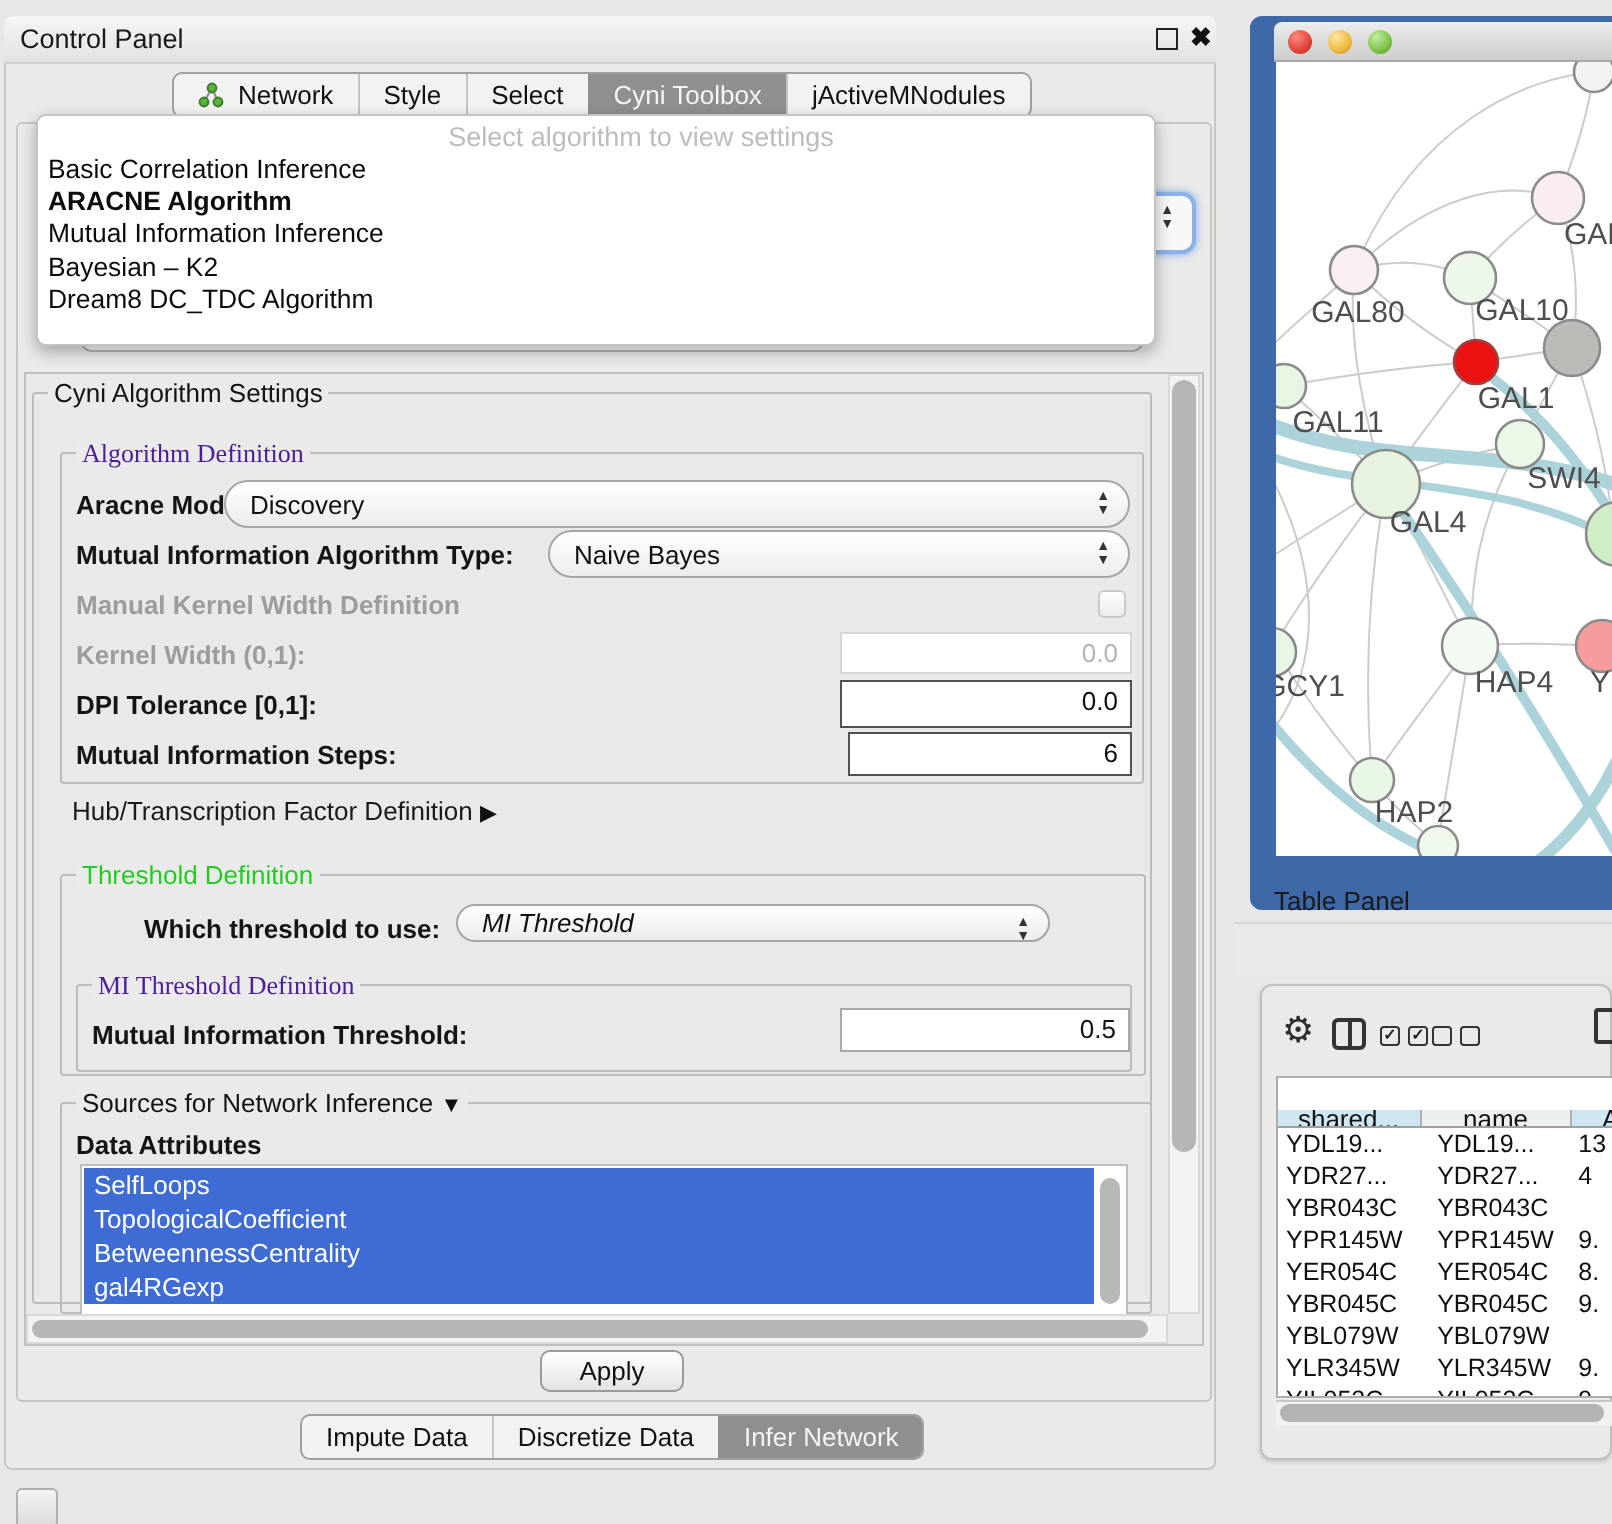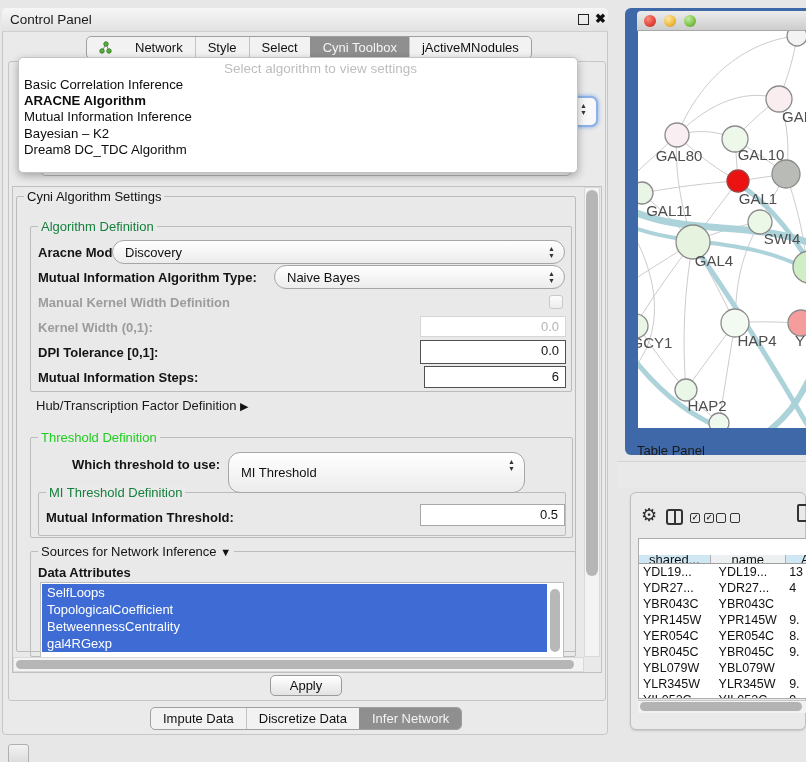--- a/index.html
+++ b/index.html
@@ -11,21 +11,21 @@
            border:1px solid #c6c6c6;border-radius:4px;}
   #cp-titlebar{position:absolute;left:2px;top:8px;width:606px;height:24px;
            background:linear-gradient(#f6f6f6,#e2e2e2);border-bottom:1px solid #cfcfcf;
            border-radius:4px 4px 0 0;}
   #cp-title{position:absolute;left:10px;top:12px;font-size:13.5px;color:#1a1a1a;}
   #float-icon{position:absolute;left:578px;top:14px;width:11px;height:11px;border:1.5px solid #222;}
   #close-icon{position:absolute;left:595px;top:11px;font-size:13px;font-weight:bold;color:#111;}
 
   .tabstrip{position:absolute;display:flex;height:23px;border:1px solid #9f9f9f;border-radius:5px;
             overflow:hidden;background:#f2f2f2;}
-  .tab{display:flex;align-items:center;gap:23px;padding:0 12px;font-size:13px;color:#111;
+  .tab{display:flex;align-items:center;gap:7px;padding:0 12px;font-size:13px;color:#111;
        border-left:1px solid #c3c3c3;white-space:nowrap;}
   .tab:first-child{border-left:none;}
   .tab.sel{background:#8f8f8f;color:#f4f4f4;border-left-color:#8f8f8f;}
   #top-tabs{left:86px;top:36px;}
   #bottom-tabs{left:150px;top:707px;}
 
   #content-panel{position:absolute;left:8px;top:61px;width:598px;height:640px;
            border:1px solid #c6c6c6;border-radius:3px;background:#eaeaea;}
   #scrollpane{position:absolute;left:12px;top:186px;width:590px;height:487px;
            border:1px solid #c0c0c0;background:#e9e9e9;}
@@ -42,21 +42,21 @@
            border:1px solid #c4c4c4;border-radius:5px;box-shadow:0 3px 8px rgba(0,0,0,.3);z-index:10;
            overflow:hidden;}
   #dd-header{font-size:13.5px;color:#bdbdbd;text-align:center;line-height:17px;padding-top:2px;margin-left:45px;}
   .dd-item{font-size:13.2px;color:#0c0c0c;line-height:16.2px;padding-left:5px;white-space:nowrap;}
   .dd-item.bold{font-weight:bold;}
 
   
   .grp{position:absolute;border:1px solid #bcbcbc;border-radius:2px;}
   .grp-ttl{position:absolute;font-size:13px;background:#eaeaea;padding:0 3px;white-space:nowrap;
            z-index:3;color:#141414;}
-  .blue{color:#15803d;} .green{color:#1fce1f;}
+  .blue{color:#4c1d95;font-family:Liberation Serif, serif;} .green{color:#1fce1f;}
 
   .lbl{position:absolute;font-size:13px;font-weight:bold;color:#141414;white-space:nowrap;z-index:3;}
   .lbl.dis{color:#9c9c9c;}
   .plain{font-weight:normal;color:#1a1a1a;}
 
   .combo{position:absolute;height:24px;border:1px solid #a6a6a6;border-radius:12px;
          background:linear-gradient(#ffffff,#ececec);font-size:13px;color:#111;display:flex;
          align-items:center;padding:0 26px 0 12px;z-index:3;}
   .arrows{position:absolute;right:9px;top:4px;display:flex;flex-direction:column;align-items:center;
           line-height:7px;font-size:7px;color:#333;}
@@ -210,21 +210,21 @@
 
   <span class="lbl plain" style="left:36px;top:398px;">
     <span>Hub/Transcription Factor Definition</span>
     <span class="tri"> ▶</span>
   </span>
 
   <div class="grp" style="left:30px;top:437px;width:543px;height:101px;"></div>
   <span class="grp-ttl green" style="left:38px;top:430px;">Threshold Definition</span>
 
   <span class="lbl" style="left:72px;top:457px;">Which threshold to use:</span>
-  <div class="combo" style="left:228px;top:452px;width:297px;height:41px;">
+  <div class="combo" style="left:228px;top:452px;width:297px;height:19px;font-style:italic;">
     <span>MI Threshold</span>
     <span class="arrows" style="top:5px;">▲<br>▼</span>
   </div>
 
   <div class="grp" style="left:38px;top:492px;width:528px;height:44px;"></div>
   <span class="grp-ttl blue" style="left:46px;top:485px;">MI Threshold Definition</span>
 
   <span class="lbl" style="left:46px;top:510px;">Mutual Information Threshold:</span>
   <div class="fld" style="left:420px;top:504px;width:145px;height:22px;">0.5</div>
 

